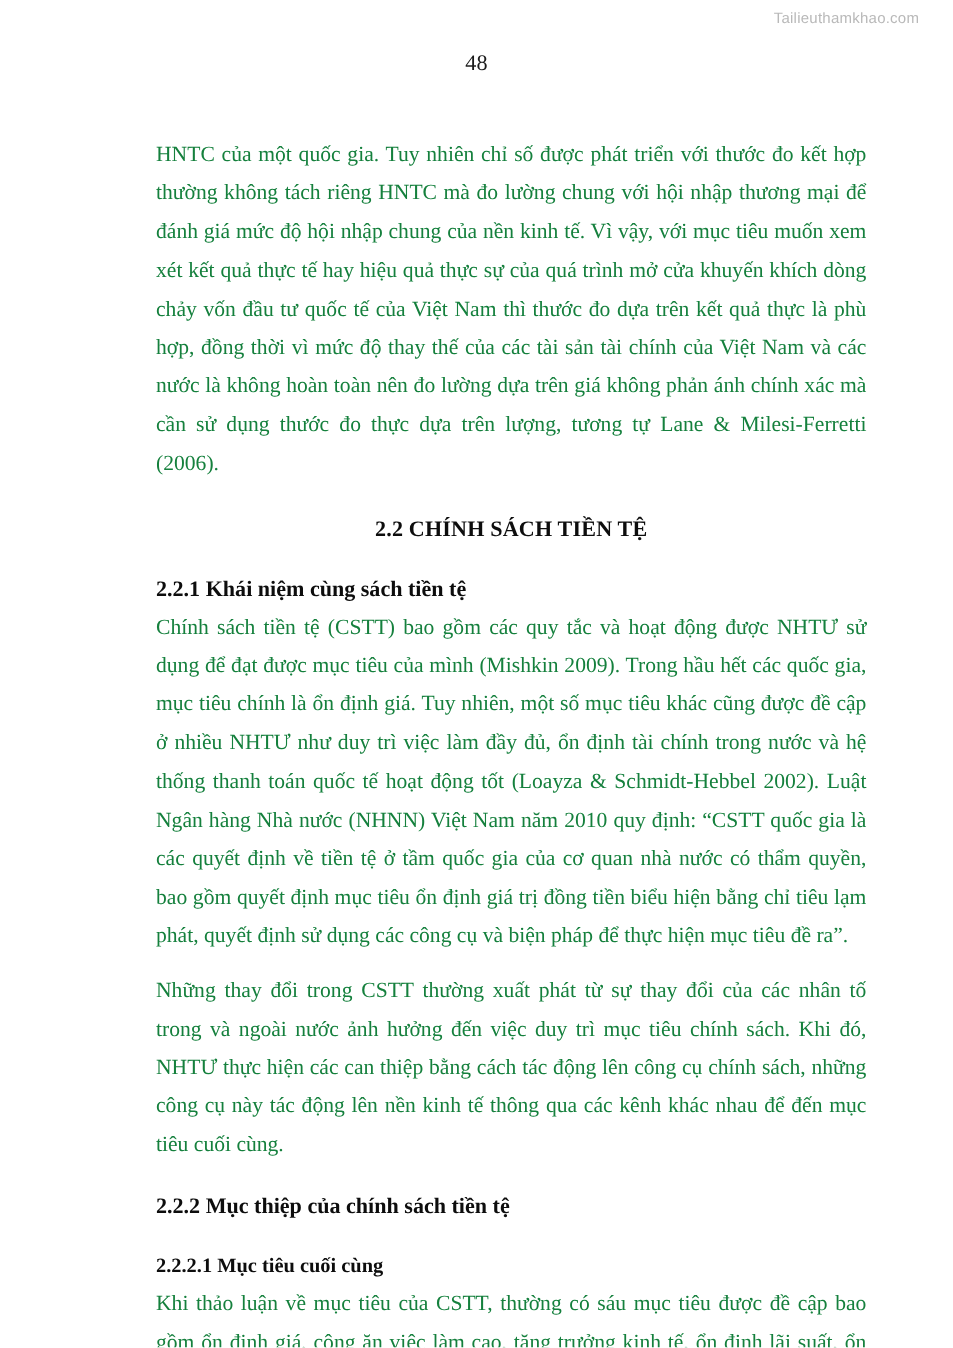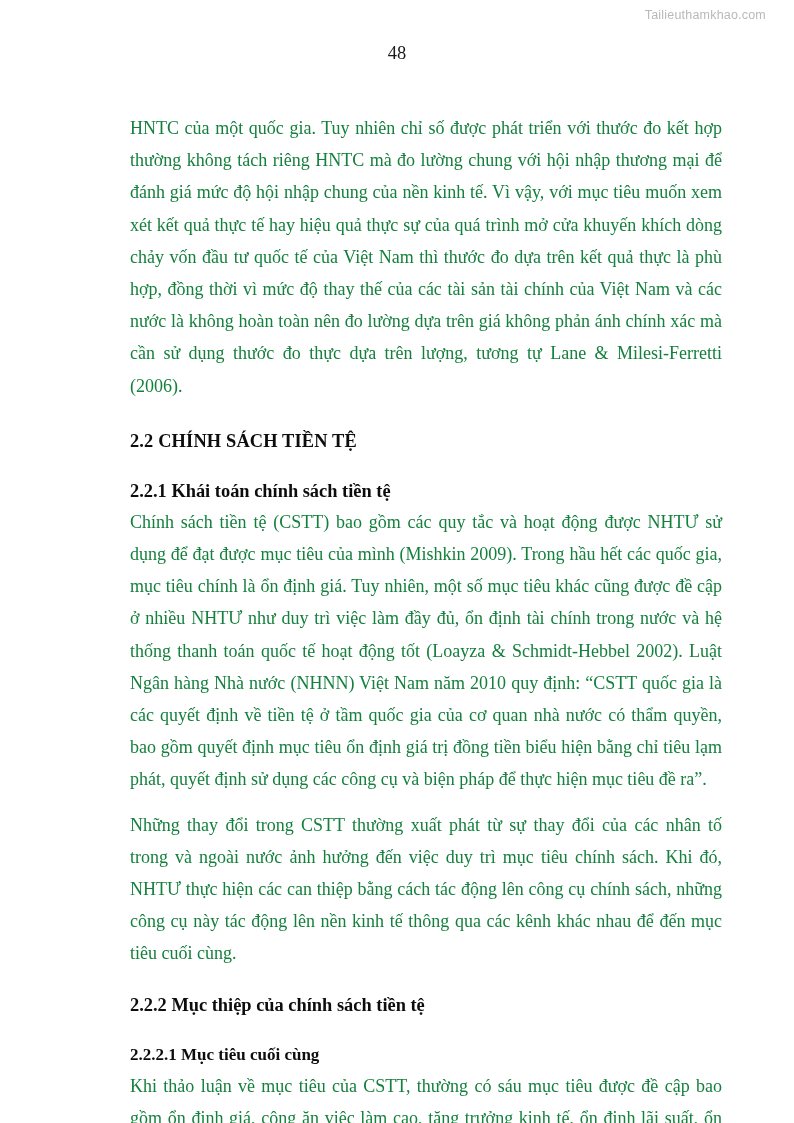--- a/index.html
+++ b/index.html
@@ -59,20 +59,21 @@
   p.body-text + p.body-text {
     margin-top: 13px;
   }
   h2.heading-major {
     margin: 24px 0 0 0;
     font-size: 18.4px;
     line-height: 30px;
     font-weight: bold;
     letter-spacing: 0.15px;
     color: #0d0d0d;
+    text-align: center;
   }
   h3.heading-sub {
     margin: 20px 0 0 0;
     font-size: 18.4px;
     line-height: 30px;
     font-weight: bold;
     color: #0d0d0d;
   }
   h4.heading-subsub {
     margin: 20px 0 0 0;
@@ -96,21 +97,21 @@
   <div class="watermark">Tailieuthamkhao.com</div>
 
   <div class="page-number">48</div>
 
   <div class="content">
 
     <p class="body-text">HNTC của một quốc gia. Tuy nhiên chỉ số được phát triển với thước đo kết hợp thường không tách riêng HNTC mà đo lường chung với hội nhập thương mại để đánh giá mức độ hội nhập chung của nền kinh tế. Vì vậy, với mục tiêu muốn xem xét kết quả thực tế hay hiệu quả thực sự của quá trình mở cửa khuyến khích dòng chảy vốn đầu tư quốc tế của Việt Nam thì thước đo dựa trên kết quả thực là phù hợp, đồng thời vì mức độ thay thế của các tài sản tài chính của Việt Nam và các nước là không hoàn toàn nên đo lường dựa trên giá không phản ánh chính xác mà cần sử dụng thước đo thực dựa trên lượng, tương tự Lane &amp; Milesi-Ferretti (2006).</p>
 
     <h2 class="heading-major">2.2 CHÍNH SÁCH TIỀN TỆ</h2>
 
-    <h3 class="heading-sub">2.2.1 Khái toán chính sách tiền tệ</h3>
+    <h3 class="heading-sub">2.2.1 Khái niệm cùng sách tiền tệ</h3>
 
     <p class="body-text gap-after-heading">Chính sách tiền tệ (CSTT) bao gồm các quy tắc và hoạt động được NHTƯ sử dụng để đạt được mục tiêu của mình (Mishkin 2009). Trong hầu hết các quốc gia, mục tiêu chính là ổn định giá. Tuy nhiên, một số mục tiêu khác cũng được đề cập ở nhiều NHTƯ như duy trì việc làm đầy đủ, ổn định tài chính trong nước và hệ thống thanh toán quốc tế hoạt động tốt (Loayza &amp; Schmidt-Hebbel 2002). Luật Ngân hàng Nhà nước (NHNN) Việt Nam năm 2010 quy định: “CSTT quốc gia là các quyết định về tiền tệ ở tầm quốc gia của cơ quan nhà nước có thẩm quyền, bao gồm quyết định mục tiêu ổn định giá trị đồng tiền biểu hiện bằng chỉ tiêu lạm phát, quyết định sử dụng các công cụ và biện pháp để thực hiện mục tiêu đề ra”.</p>
 
     <p class="body-text">Những thay đổi trong CSTT thường xuất phát từ sự thay đổi của các nhân tố trong và ngoài nước ảnh hưởng đến việc duy trì mục tiêu chính sách. Khi đó, NHTƯ thực hiện các can thiệp bằng cách tác động lên công cụ chính sách, những công cụ này tác động lên nền kinh tế thông qua các kênh khác nhau để đến mục tiêu cuối cùng.</p>
 
     <h3 class="heading-sub">2.2.2 Mục thiệp của chính sách tiền tệ</h3>
 
     <h4 class="heading-subsub">2.2.2.1 Mục tiêu cuối cùng</h4>
 
     <p class="body-text gap-after-heading clipped-para">Khi thảo luận về mục tiêu của CSTT, thường có sáu mục tiêu được đề cập bao gồm ổn định giá, công ăn việc làm cao, tăng trưởng kinh tế, ổn định lãi suất, ổn định thị</p>

